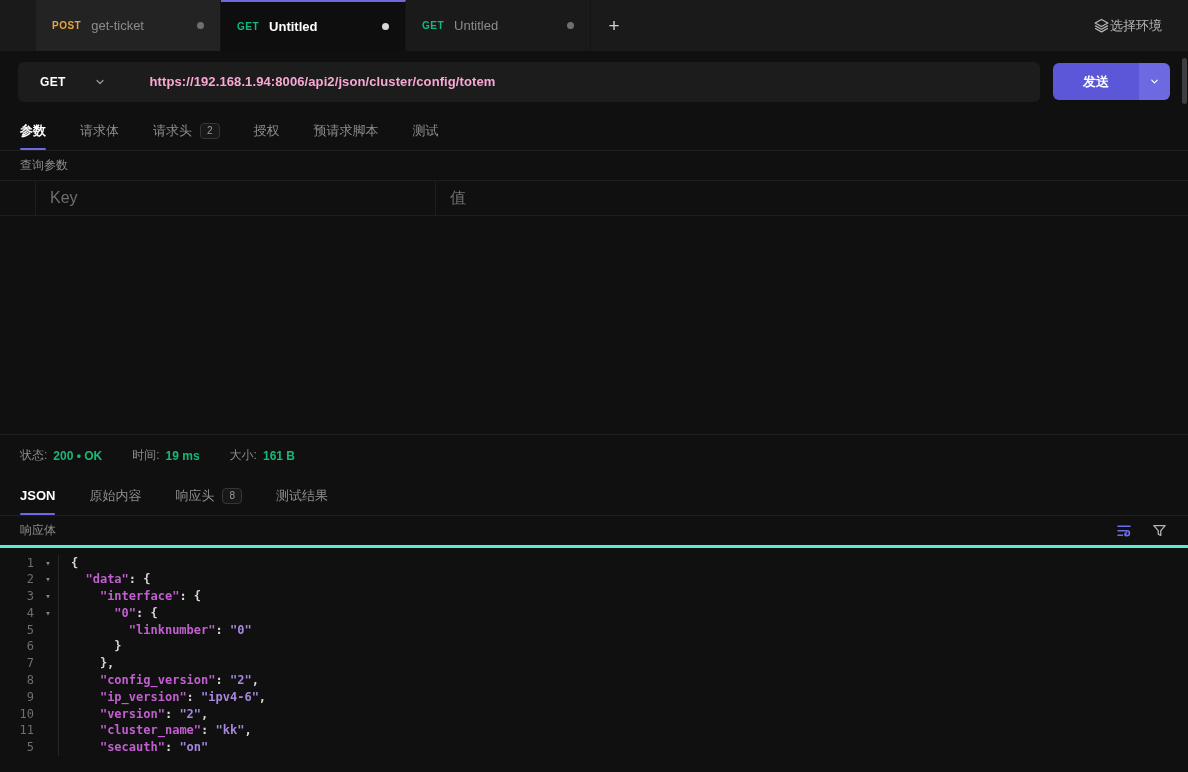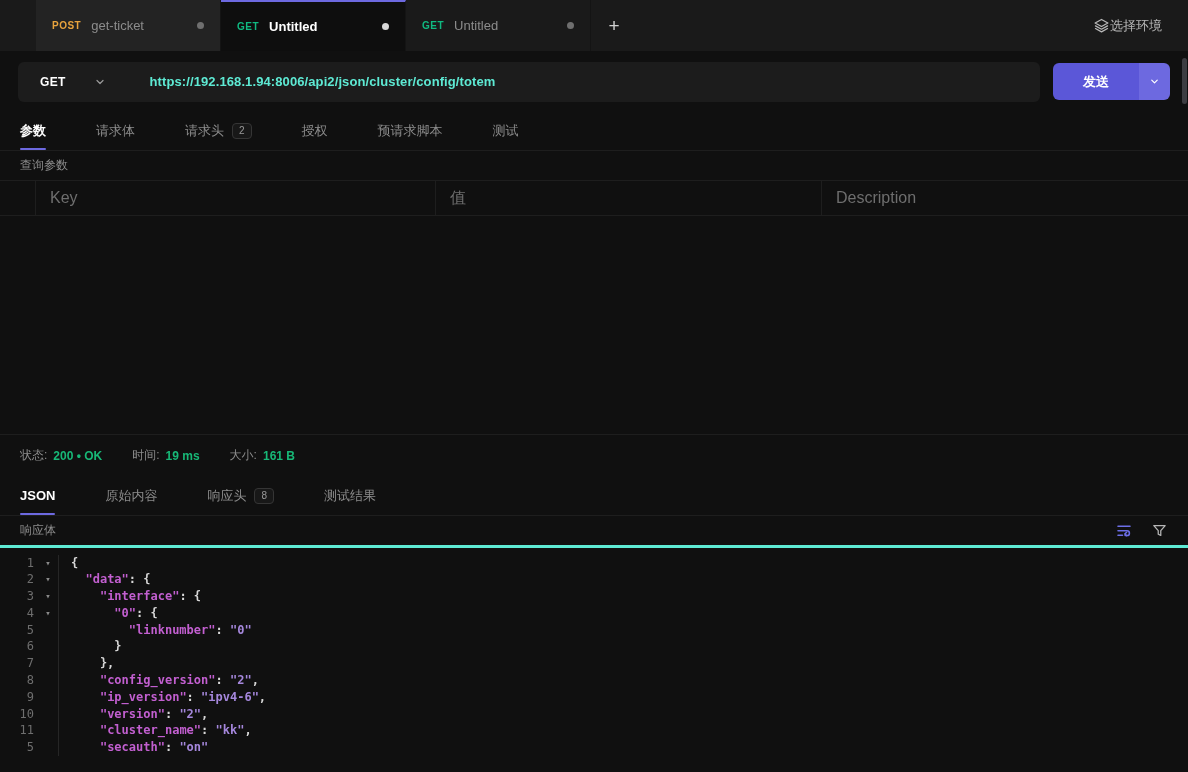--- a/index.html
+++ b/index.html
@@ -37,27 +37,27 @@
   .tab .dot{width:7px;height:7px;border-radius:50%;background:#6f6f6f;margin-left:auto;flex:none;}
   .tab.active .dot{background:#d8d8d8;}
   .newtab{width:46px;display:flex;align-items:center;justify-content:center;font-size:19px;color:#d0d0d0;cursor:pointer;}
   .env{margin-left:auto;display:flex;align-items:center;padding:0 26px;color:#b8b8b8;font-size:13px;cursor:pointer;}
 
   
   .urlrow{height:61px;display:flex;align-items:center;padding:0 18px;gap:13px;flex:none;}
   .urlbox{flex:1;height:40px;background:var(--input);border-radius:6px;display:flex;align-items:center;}
   .method-select{display:flex;align-items:center;gap:28px;padding:0 22px;cursor:pointer;}
   .method-select .m{font-size:12px;font-weight:bold;color:#fff;letter-spacing:.3px;}
-  .urltext{font-size:13px;font-weight:bold;color:#5eead4;margin-left:22px;letter-spacing:.1px;}
+  .urltext{font-size:13px;font-weight:bold;color:#f9a8d4;margin-left:22px;letter-spacing:.1px;}
   .sendbtn{height:37px;display:flex;align-items:stretch;border-radius:6px;overflow:hidden;flex:none;cursor:pointer;}
   .send-main{background:var(--accent);color:#fff;font-size:13px;font-weight:bold;display:flex;align-items:center;padding:18px 30px;}
   .send-drop{background:var(--accent-light);width:31px;display:flex;align-items:center;justify-content:center;}
 
   
-  .ntabs{height:39px;display:flex;align-items:stretch;gap:50px;padding:0 20px;border-bottom:1px solid var(--divider);flex:none;}
+  .ntabs{height:39px;display:flex;align-items:stretch;gap:34px;padding:0 20px;border-bottom:1px solid var(--divider);flex:none;}
   .ntab{display:flex;align-items:center;gap:8px;font-size:13px;color:var(--muted);position:relative;cursor:pointer;white-space:nowrap;}
   .ntab.active{color:#fff;font-weight:bold;}
   .ntab.active::after{content:"";position:absolute;left:0;right:0;bottom:0;height:2px;background:var(--accent-light);border-radius:1px;}
   .badge{font-size:10px;color:#9a9a9a;border:1px solid #353535;background:#181818;border-radius:4px;padding:1px 6px;line-height:12px;}
 
   
   .secrow{height:30px;display:flex;align-items:center;padding:0 20px;font-size:12px;color:var(--muted);border-bottom:1px solid var(--divider);flex:none;}
   .bodyrow{height:32px;display:flex;align-items:center;padding:0 20px;font-size:12px;color:var(--muted);border-bottom:3px solid #5eead4;flex:none;}
   .bodyrow .icons{margin-left:auto;display:flex;align-items:center;gap:18px;}
   .iconbtn{display:flex;align-items:center;justify-content:center;cursor:pointer;}
@@ -172,21 +172,20 @@
     </div>
 
   <div class="secrow">
     <span>查询参数</span>
   </div>
 
   <div class="ptable">
     <div class="pcell"></div>
     <div class="pcell">Key</div>
     <div class="pcell">值</div>
-    <div class="pcell">Description</div>
   </div>
 
   <div class="spacer"></div>
 
   <div class="statusrow">
     <div class="stat">
       <span class="lbl">状态:</span>
       <span class="val">200 • OK</span>
     </div>
     <div class="stat">

